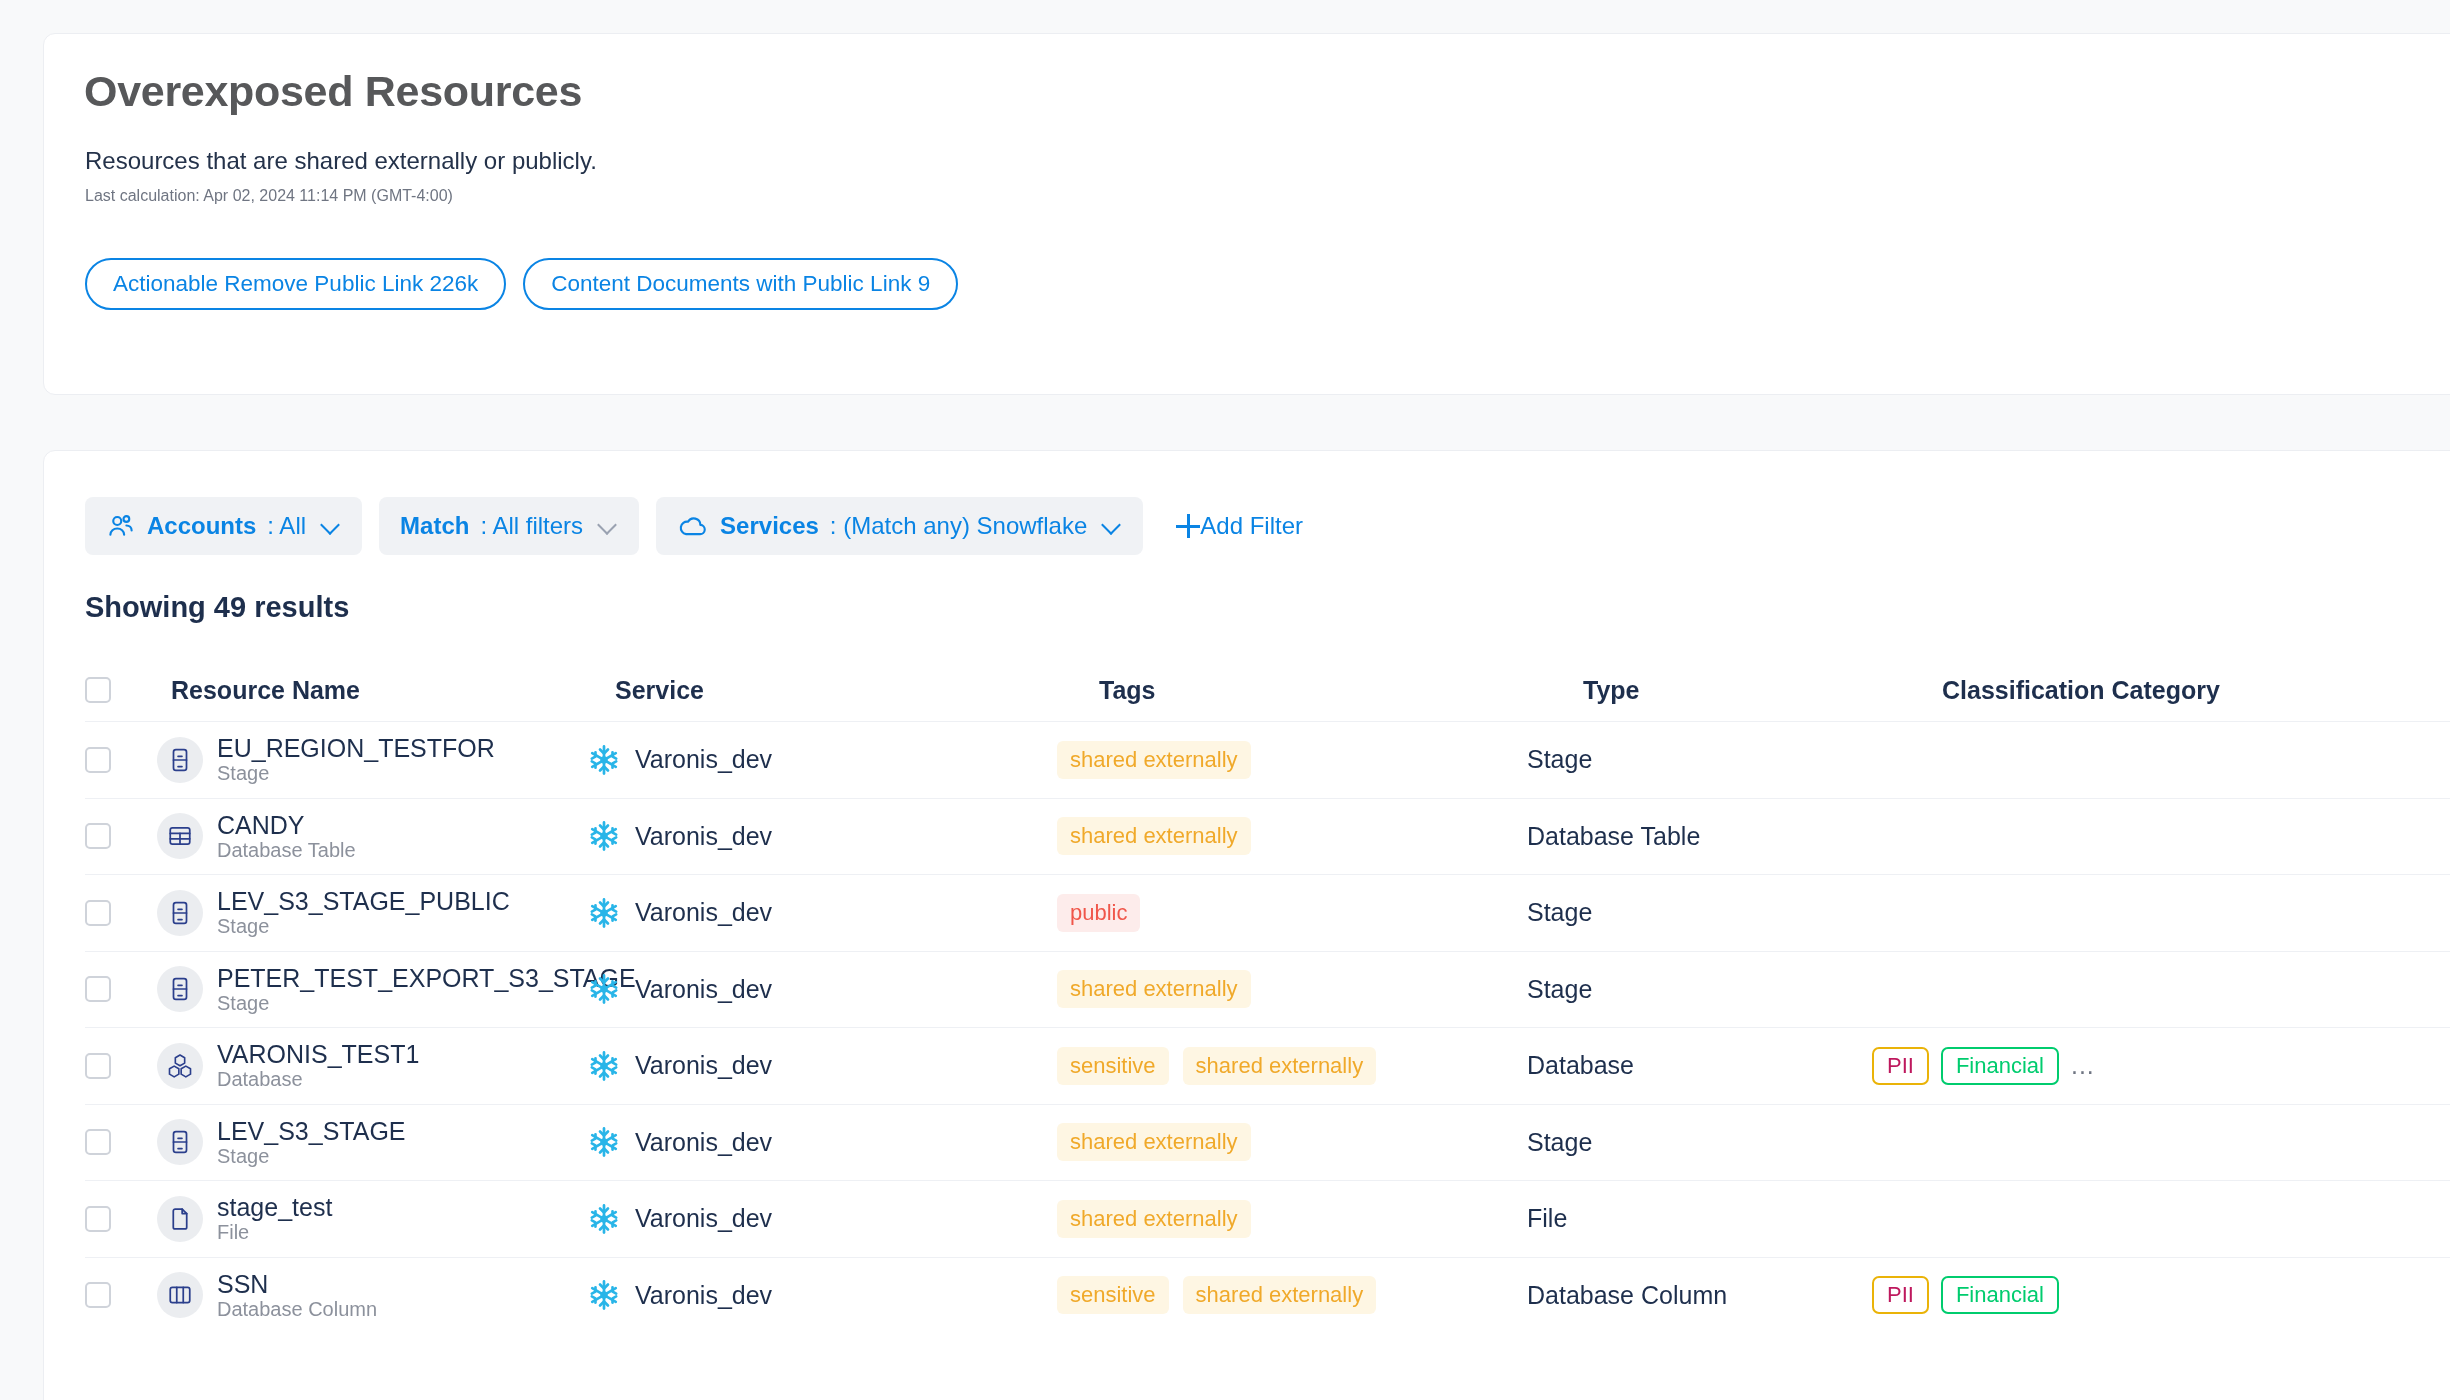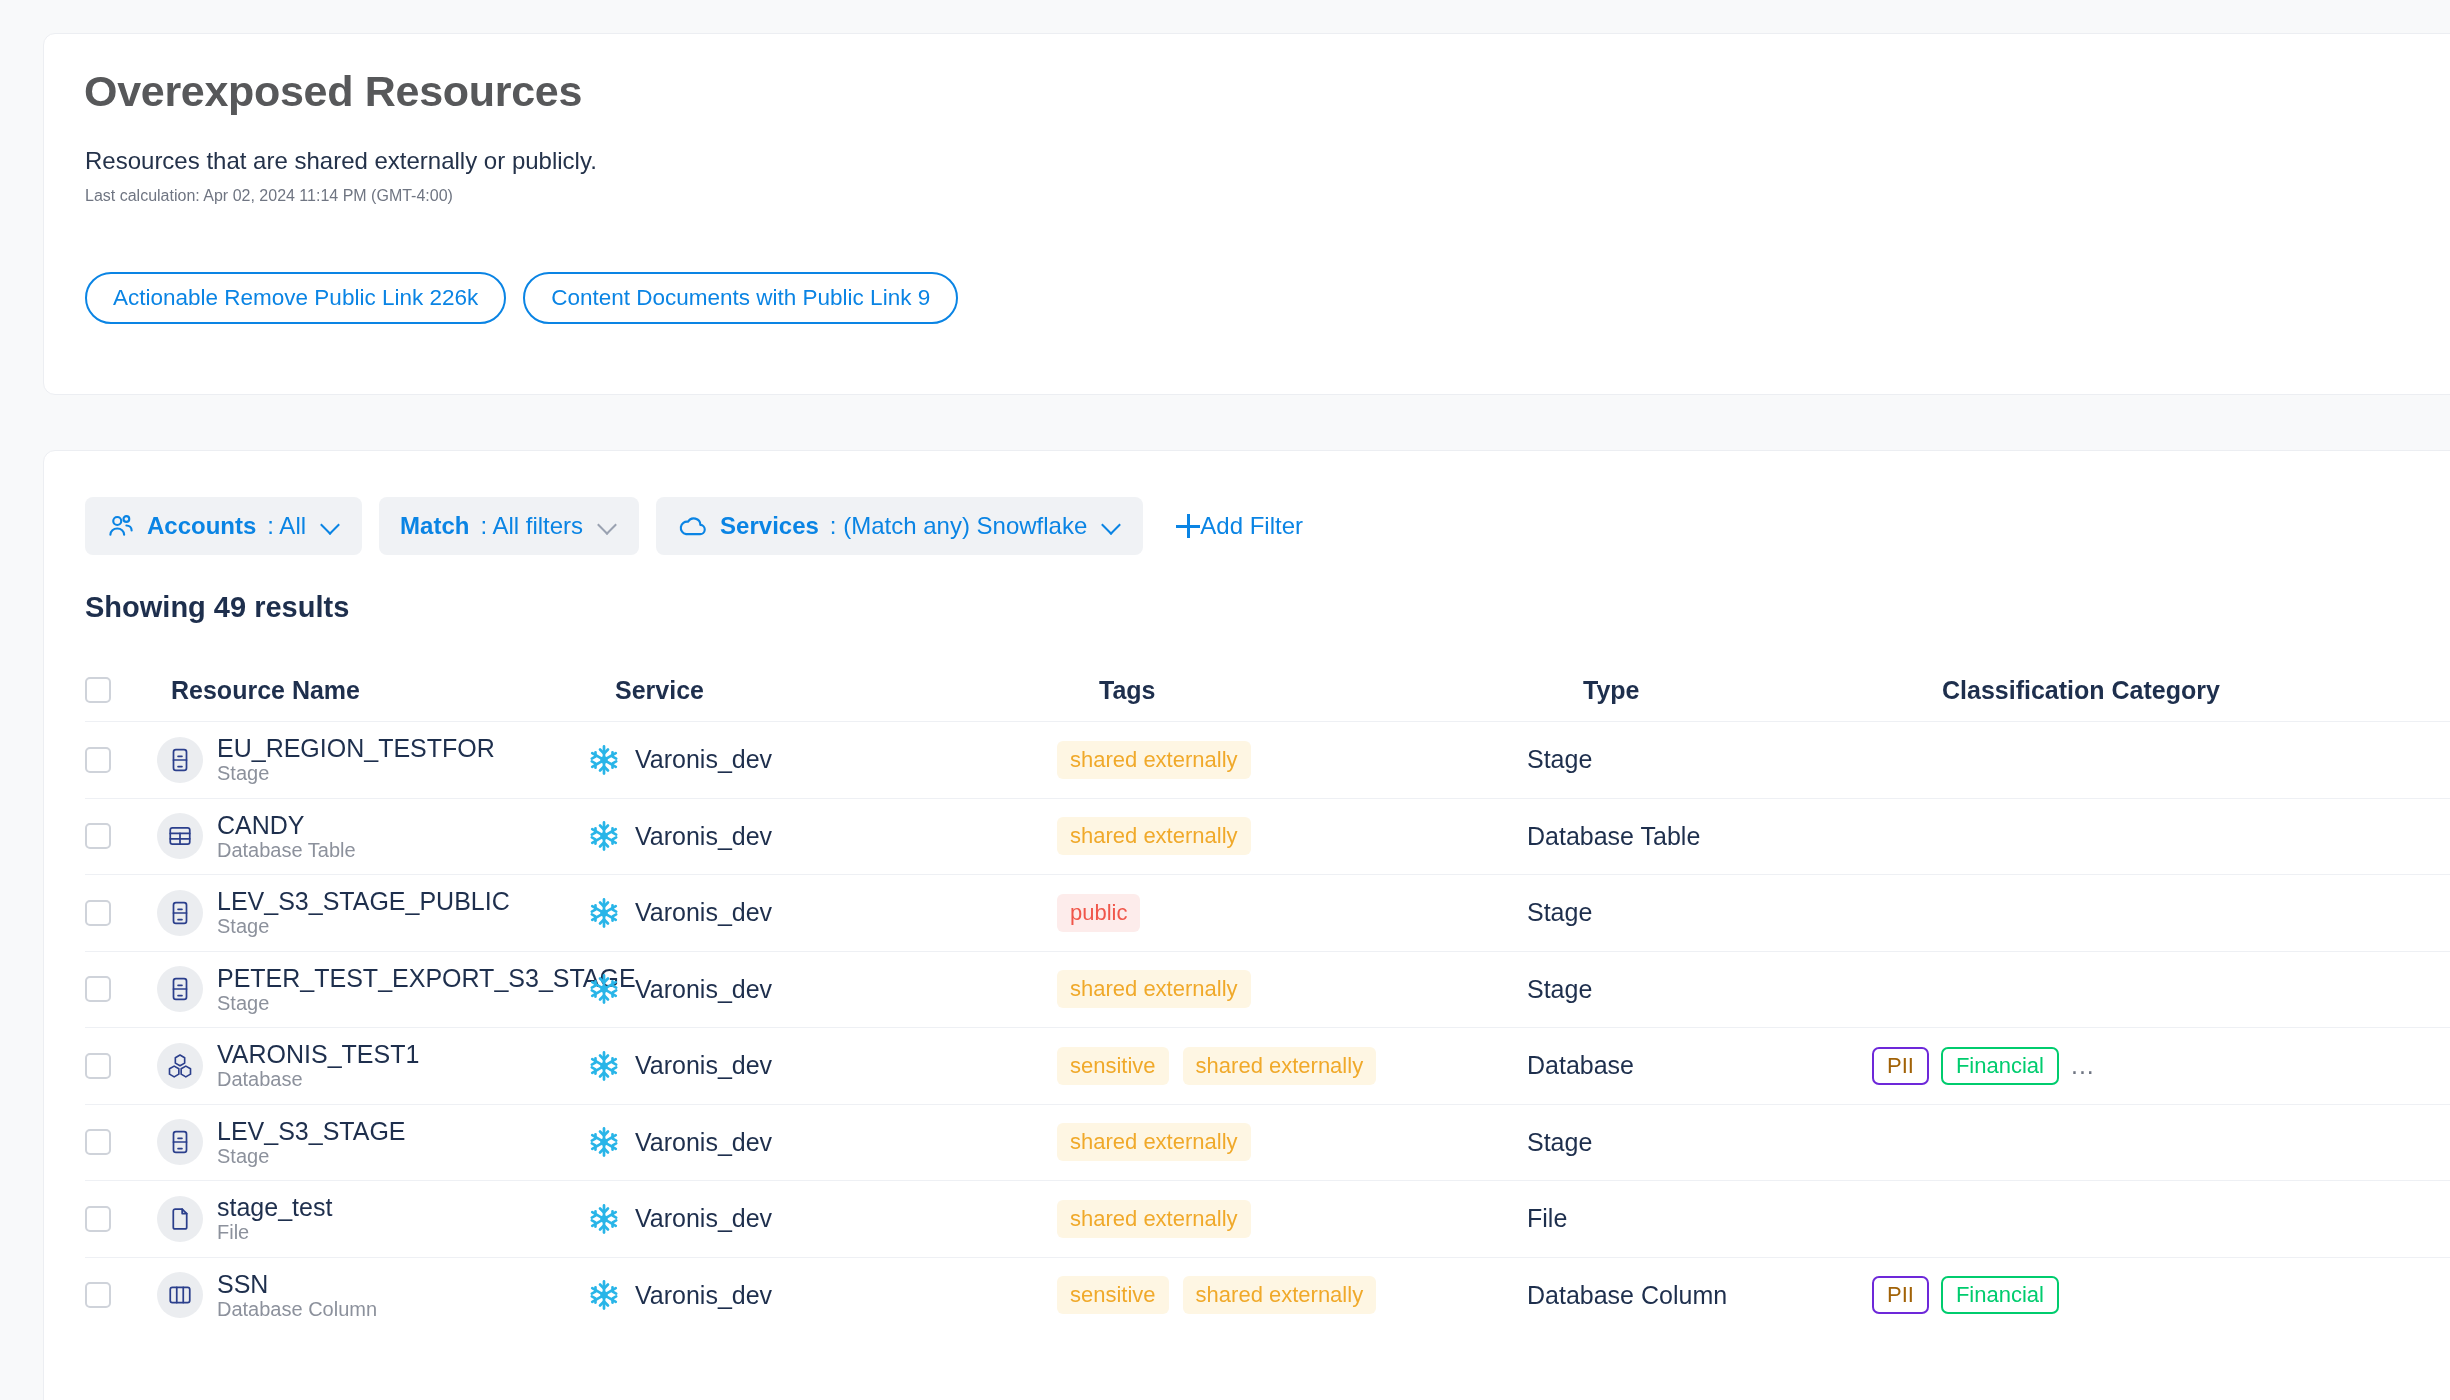--- a/index.html
+++ b/index.html
@@ -73,21 +73,20 @@
     padding: 0 26px;
     border: 2px solid #0a84e4;
     border-radius: 26px;
     color: #0a84e4;
     font-size: 22.5px;
     display: flex;
     align-items: center;
     white-space: nowrap;
     background: #fff;
     cursor: pointer;
-    margin-top: 14px;
   }
 
   
   .main-card {
     position: absolute;
     left: 43px;
     top: 450px;
     right: -40px;
     bottom: -40px;
     background: #ffffff;
@@ -272,21 +271,21 @@
   .cbadge {
     display: inline-flex;
     align-items: center;
     height: 38px;
     padding: 0 13px;
     border-radius: 7px;
     font-size: 22px;
     background: #fff;
     white-space: nowrap;
   }
-  .cbadge.pii       { border: 2px solid #6d28d9; color: #a16207; }
+  .cbadge.pii       { border: 2px solid #eab308; color: #be185d; }
   .cbadge.financial { border: 2px solid #00cc6e; color: #00cc6e; }
   .more-dots { font-size: 25px; color: #6f7582; letter-spacing: 1px; line-height: 1; }
 </style>
 </head>
 <body>
 
 <div class="page">
 
   <div class="hero-card">
     <div class="hero-title">Overexposed Resources</div>

